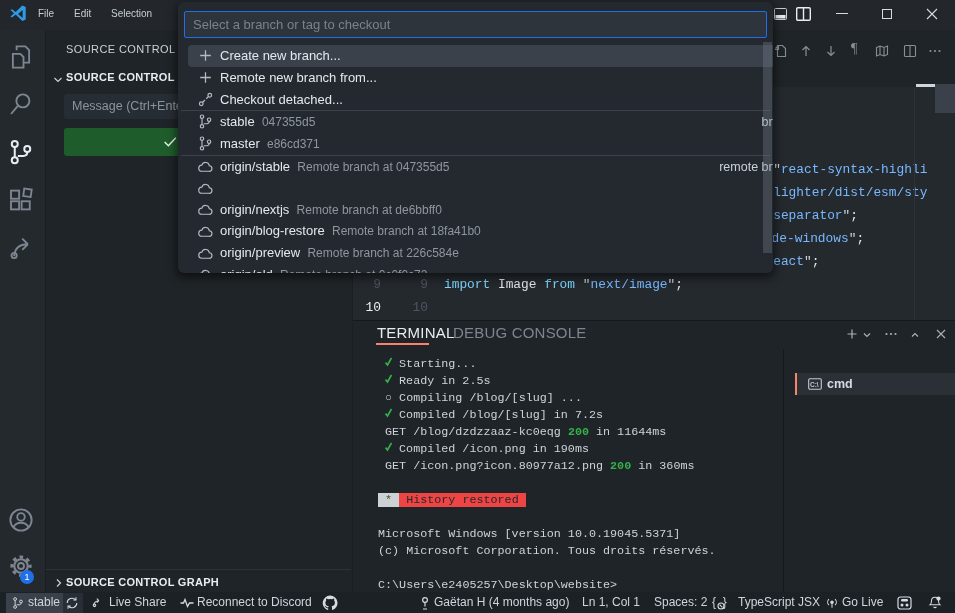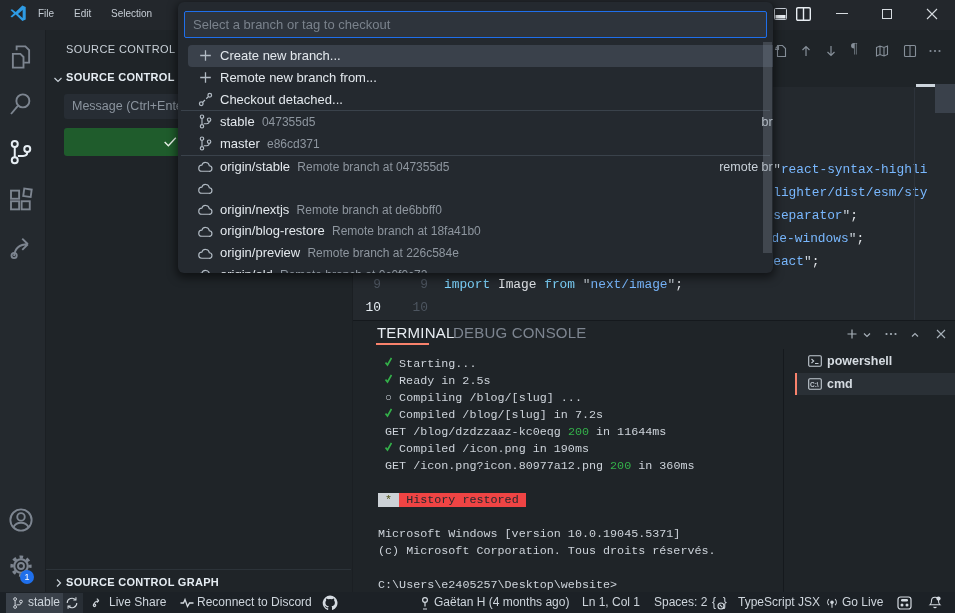--- a/index.html
+++ b/index.html
@@ -23,21 +23,21 @@
 .mono{font-family:"Liberation Mono",monospace}
 svg{display:block}
 .str{color:#79b8ff}
 .q{color:#cdd5dd}
 .kw{color:#7dd3fc}
 .num1,.num2{width:30px;text-align:right;color:#4d5560}
 .num1{left:-2px}
 .num2{left:45px}
 .icn{position:absolute;color:#7d8590}
 #terminal{position:absolute;left:25px;top:34.5px;font-family:"Liberation Mono",monospace;font-size:11.73px;line-height:17px;color:#cdd3da;white-space:pre}
-.tgreen{color:#34b14a;font-weight:400}
+.tgreen{color:#34b14a;font-weight:700}
 .tck{display:inline-block;vertical-align:-1.5px}
 .ptab{font-size:15px;letter-spacing:0.2px;position:absolute;top:4px;height:16px;line-height:16px}
 .trow{position:absolute;left:442px;width:160px;height:22px;color:#d5dbe1;font-size:12.5px;font-weight:700;line-height:22px}
 </style></head>
 <body>
 
 <div id="editor">
   <div id="tabstrip"></div>
   <div class="abs" style="left:0;top:59px;width:602px;height:28px;background:#24292e"></div>
 
@@ -144,29 +144,20 @@
 
 <span style="background:#ccd1d6;color:#52561a"> * </span><span style="background:#ef4444;color:#24292e"> History restored </span>
 
 Microsoft Windows [version 10.0.19045.5371]
 (c) Microsoft Corporation. Tous droits réservés.
 
 C:\Users\e2405257\Desktop\website&gt;</div>
 
   <div class="abs" style="left:430px;top:28px;width:1px;height:244px;background:#15191d"></div>
 
-  <div class="trow" style="top:29px">
-    <svg class="abs" style="left:12px;top:3px" width="16" height="16" viewBox="0 0 16 16">
-        <g stroke="#c3cbd3" stroke-width="1.1" fill="none">
-          <rect x="1.7" y="2.7" width="12.6" height="10.6" rx="1.2"></rect>
-          <path d="M4.5 6l2.2 2-2.2 2M8 10.5h3.5"></path>
-        </g>
-      </svg>
-    <span class="abs" style="left:32px">powershell</span>
-  </div>
   <div class="trow" style="top:52px;background:#2a3036;border-left:2px solid #f9826c">
     <svg class="abs" style="left:10px;top:3px" width="16" height="16" viewBox="0 0 16 16">
         <g stroke="#c3cbd3" stroke-width="1.1" fill="none">
           <rect x="1.7" y="2.7" width="12.6" height="10.6" rx="1.2"></rect>
         </g>
         <text x="3" y="10.5" font-size="6.5" fill="#c3cbd3" font-family="Liberation Sans">C:\</text>
       </svg>
     <span class="abs" style="left:30px">cmd</span>
   </div>
 </div>

